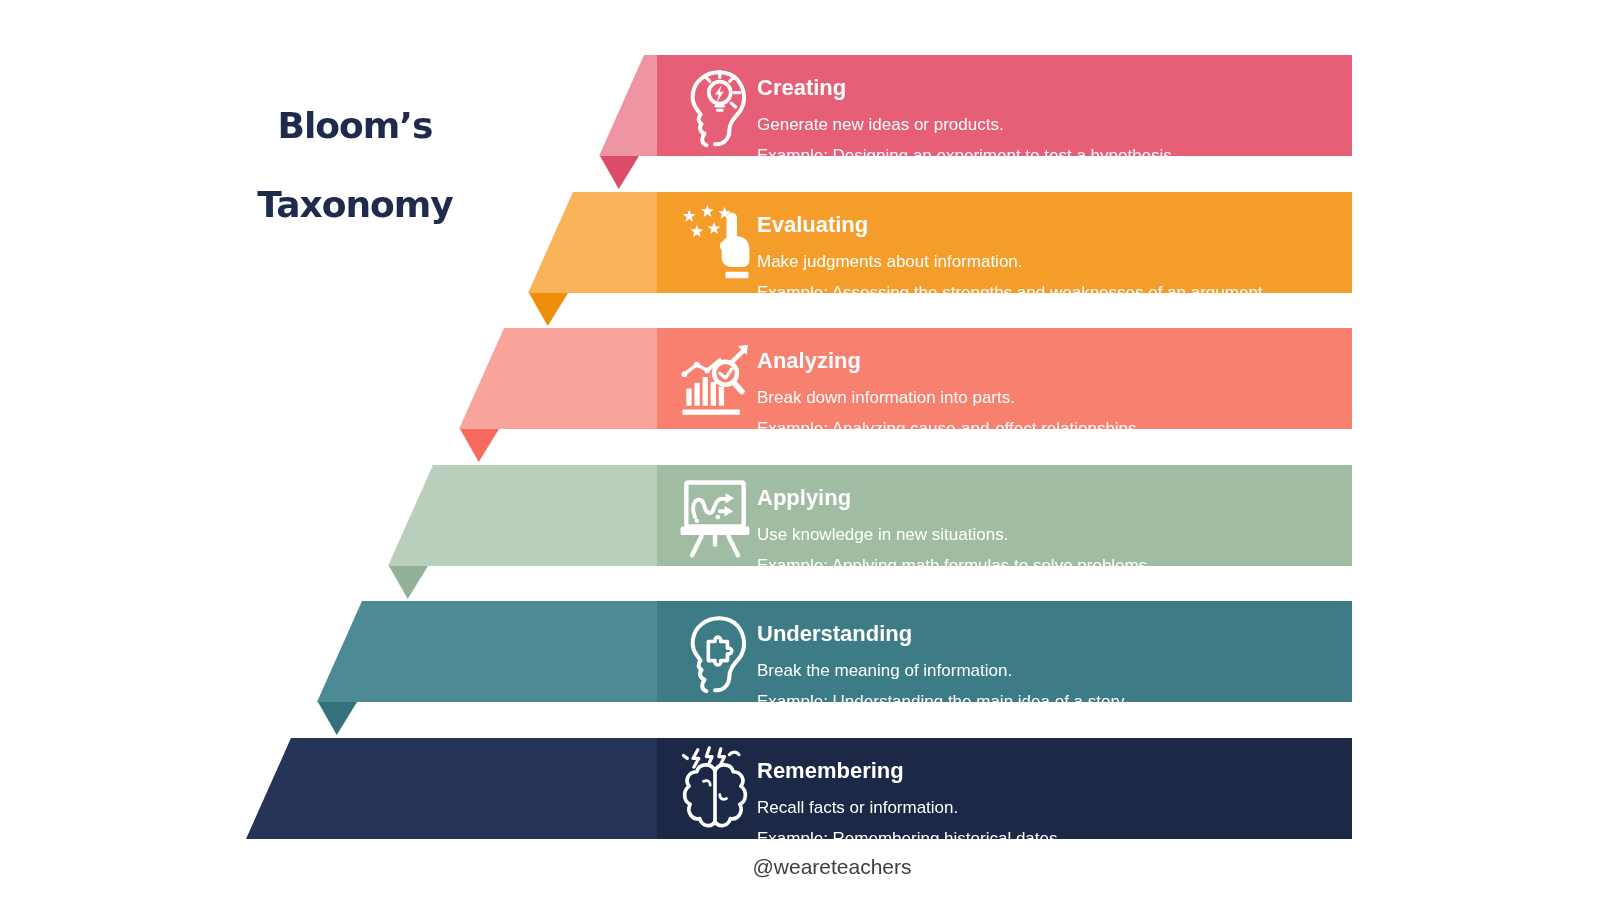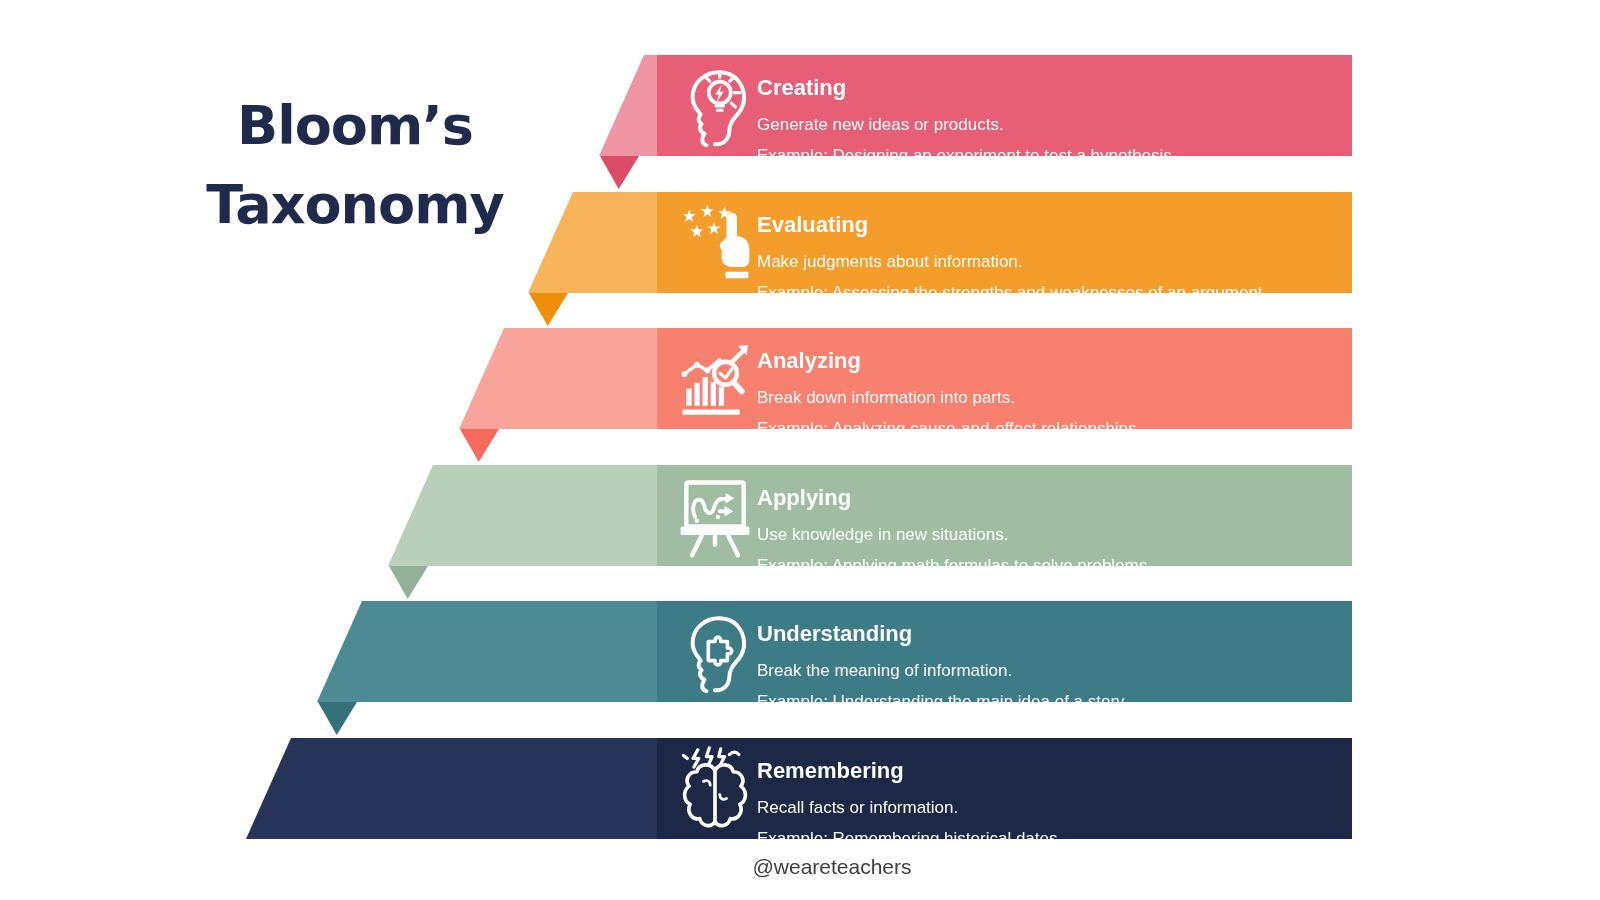--- a/index.html
+++ b/index.html
@@ -6,21 +6,21 @@
   .canvas {
     position:relative; width:1600px; height:900px; background:#ffffff;
     font-family:"Liberation Sans", sans-serif; overflow:hidden;
   }
 
   
   .main-title {
     position:absolute; left:130px; top:86px; width:450px;
     text-align:center; color:var(--title-color,#1F2A4C);
     font-family:"DejaVu Sans", sans-serif; font-weight:700;
-    font-size:54px; line-height:79px; letter-spacing:-1px;
+    font-size:36px; line-height:79px; letter-spacing:-1px;
   }
 
   
   .level { position:absolute; left:0; width:1600px; height:101px; }
   .lv0 { top:55px;  --bl:599px; }
   .lv1 { top:192px; --bl:528px; }
   .lv2 { top:328px; --bl:459px; }
   .lv3 { top:465px; --bl:388px; }
   .lv4 { top:601px; --bl:317px; }
   .lv5 { top:738px; --bl:246px; }

